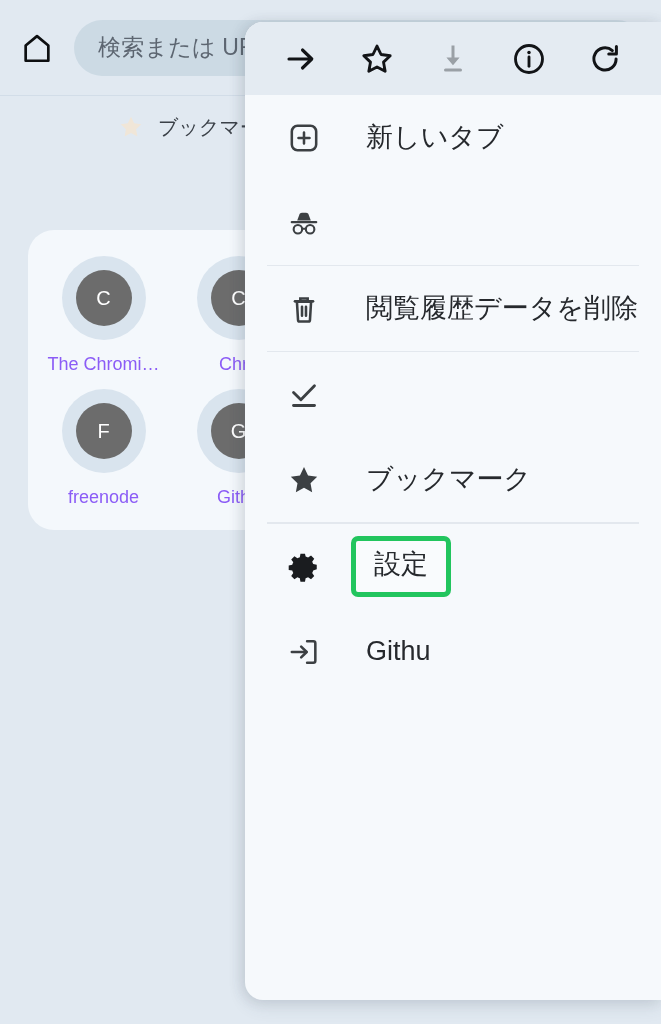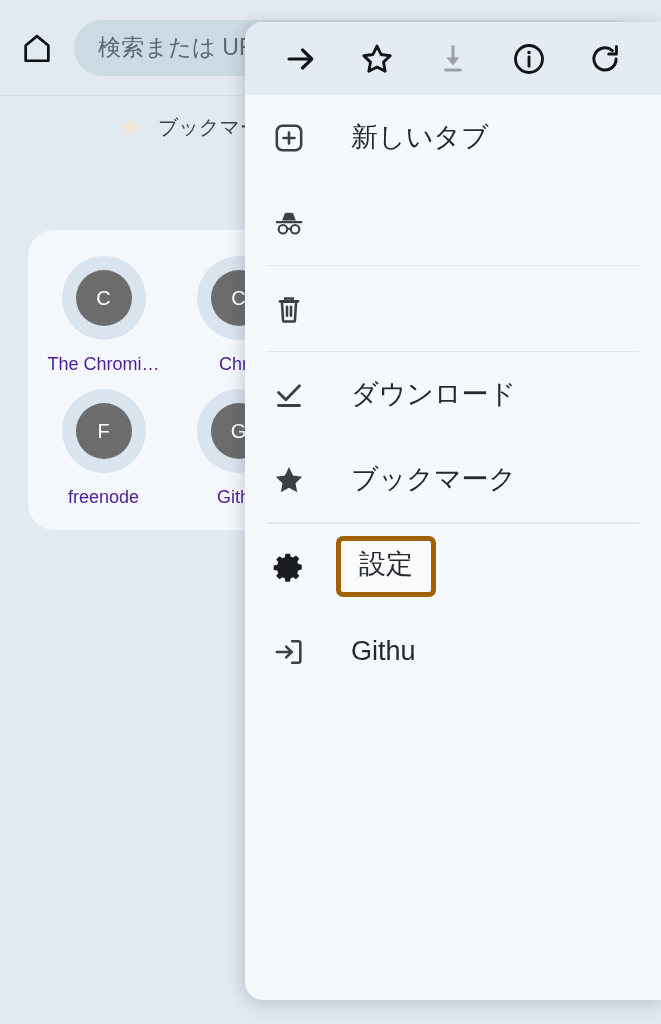--- a/index.html
+++ b/index.html
@@ -55,21 +55,21 @@
     background: #d9e4ee;
     display: flex; align-items: center; justify-content: center;
   }
   .tile-inner {
     width: 56px; height: 56px; border-radius: 50%;
     background: #6c6c6c; color: #fff;
     display: flex; align-items: center; justify-content: center;
     font-size: 20px;
   }
   .tile-label {
-    margin-top: 14px; font-size: 18px; color: #4c1d95;
+    margin-top: 14px; font-size: 18px; color: #8b5cf6;
     max-width: 128px; white-space: nowrap; overflow: hidden;
     text-overflow: ellipsis; text-align: center;
   }
 
   
   #app-menu {
     position: absolute; left: 245px; top: 22px;
     width: 416px; height: 978px;
     background: #f6f9fc;
     border-radius: 18px 0 0 18px;
@@ -80,32 +80,32 @@
     height: 73px; background: #e4ebf2;
     display: flex; align-items: center;
     padding: 0 18px;
   }
   .icon-btn {
     flex: 1; height: 73px;
     display: flex; align-items: center; justify-content: center;
   }
   .menu-item {
     height: 85px; display: flex; align-items: center;
-    padding-left: 27px;
+    padding-left: 42px;
   }
   .menu-item .mi-icon {
     width: 52px; display: flex; align-items: center; justify-content: flex-start;
     flex: 0 0 52px;
   }
   .menu-item .mi-label {
     font-size: 27px; color: #26292d; line-height: 1;
     margin-left: 27px; white-space: nowrap;
   }
   .menu-item.highlighted .mi-label {
-    border: 5px solid #a16207; border-radius: 7px;
+    border: 5px solid #22c55e; border-radius: 7px;
     padding: 10px 18px 14px 18px; margin-left: 12px;
     background: #f9fbfd;
   }
   .sep {
     height: 1px; background: #e3e8ee;
     margin: 0 22px;
   }
   svg { display: block; }
 </style>
 </head>
@@ -253,32 +253,32 @@
 
   <div class="menu-item">
     <span class="mi-icon">
       <svg width="34" height="34" viewBox="0 0 24 24" fill="none" stroke="#3c4043" stroke-width="1.8">
         <path d="M5.6 6.6h12.8" stroke-linecap="round"></path>
         <path d="M9.4 6.4V4.6h5.2v1.8"></path>
         <path d="M7 6.8h10l-.8 13.1a1 1 0 0 1-1 .95H8.8a1 1 0 0 1-1-.95z" stroke-linejoin="round"></path>
         <path d="M10.6 10.4v6.4M13.4 10.4v6.4" stroke-linecap="round"></path>
       </svg>
     </span>
+    <span class="mi-label">閲覧履歴データを削除</span>
   </div>
 
   <div class="sep"></div>
 
   <div class="menu-item">
     <span class="mi-icon">
       <svg width="34" height="34" viewBox="0 0 24 24" fill="none" stroke="#3c4043" stroke-width="2" stroke-linecap="round" stroke-linejoin="round">
         <path d="M4.6 10.2l5.2 5.2L19.4 5.4"></path>
         <path d="M4.6 19.4h14.8"></path>
       </svg>
     </span>
-    <span class="mi-label">ダウンロード</span>
   </div>
 
   <div class="menu-item">
     <span class="mi-icon">
       <svg width="34" height="34" viewBox="0 0 24 24" fill="#3c4043">
         <path d="M12 2.9l2.85 5.95 6.45.9-4.7 4.5 1.15 6.45L12 17.55 6.25 20.7l1.15-6.45-4.7-4.5 6.45-.9z"></path>
       </svg>
     </span>
     <span class="mi-label">ブックマーク</span>
   </div>

